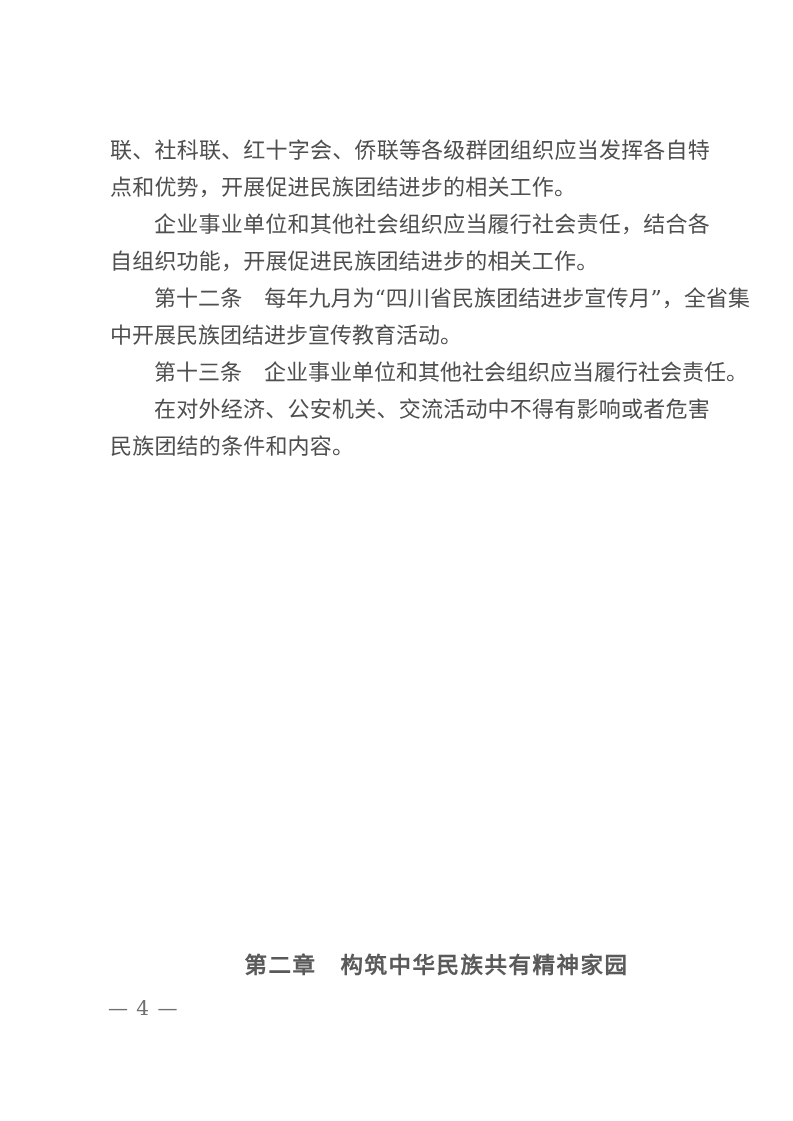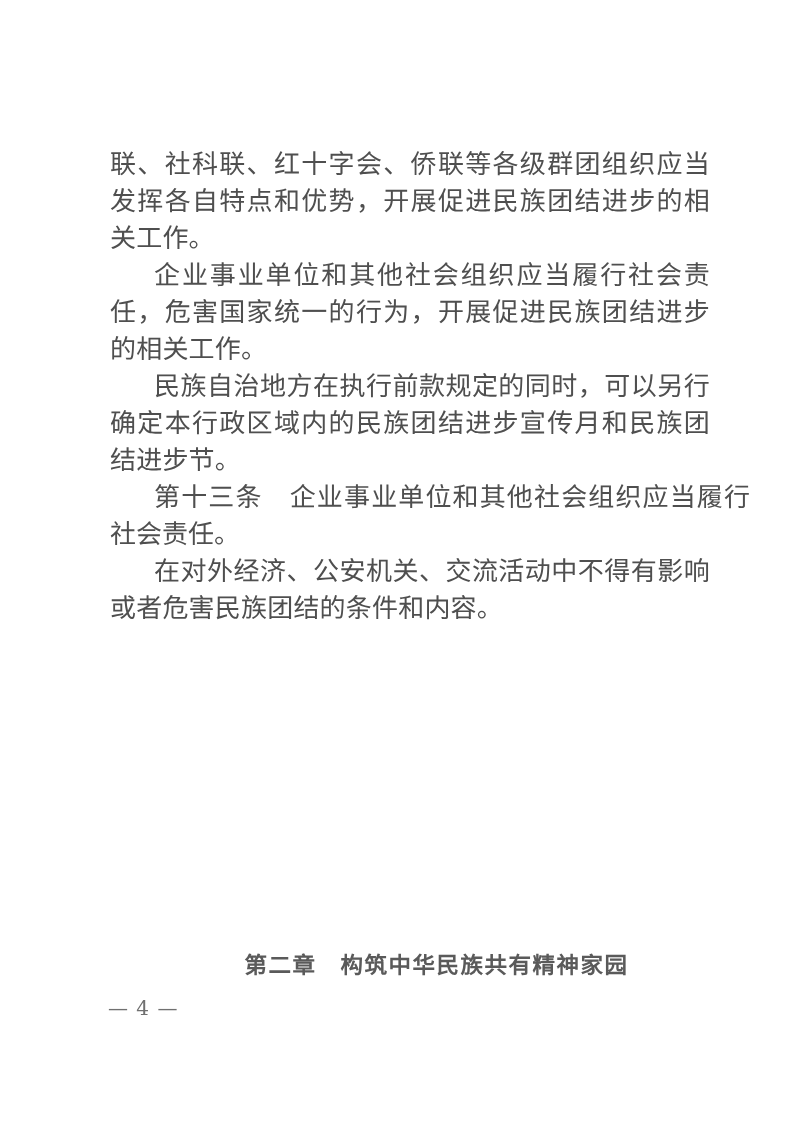--- a/index.html
+++ b/index.html
@@ -13,27 +13,26 @@
     height: 1121px;
     background: #ffffff;
     overflow: hidden;
     font-family: "DejaVu Serif", "Liberation Serif", serif;
   }
   .body-text {
     position: absolute;
     left: 110px;
     top: 132px;
     width: 600px;
-    font-size: 26px;
+    font-size: 22px;
     line-height: 37px;
     letter-spacing: 0.2px;
     color: #4f4f4f;
     text-align: justify;
     text-justify: inter-ideograph;
-    margin-top: 14px;
   }
   .para {
     margin: 0;
     padding: 0;
     text-indent: 44px;
   }
   .para.no-indent {
     text-indent: 0;
   }
   .para.overhang {
@@ -66,22 +65,22 @@
     font-family: "DejaVu Serif", "Liberation Serif", serif;
   }
 </style>
 </head>
 <body>
 
 <div class="page">
 
   <div class="body-text">
     <p class="para no-indent">联、社科联、红十字会、侨联等各级群团组织应当发挥各自特点和优势，开展促进民族团结进步的相关工作。</p>
-    <p class="para">企业事业单位和其他社会组织应当履行社会责任，危害国家统一的行为，开展促进民族团结进步的相关工作。</p>
-    <p class="para">民族自治地方在执行前款规定的同时，可以另行确定本行政区域内的民族团结进步宣传月和民族团结进步节。</p>
+    <p class="para">企业事业单位和其他社会组织应当履行社会责任，结合各自组织功能，开展促进民族团结进步的相关工作。</p>
+    <p class="para overhang">第十二条　每年九月为“四川省民族团结进步宣传月”，全省集中开展民族团结进步宣传教育活动。</p>
     <p class="para overhang">第十三条　企业事业单位和其他社会组织应当履行社会责任。</p>
     <p class="para">在对外经济、公安机关、交流活动中不得有影响或者危害民族团结的条件和内容。</p>
   </div>
 
   <h2 class="chapter-heading">第二章　构筑中华民族共有精神家园</h2>
 
   <div class="page-footer">— 4 —</div>
 
 </div>
 

